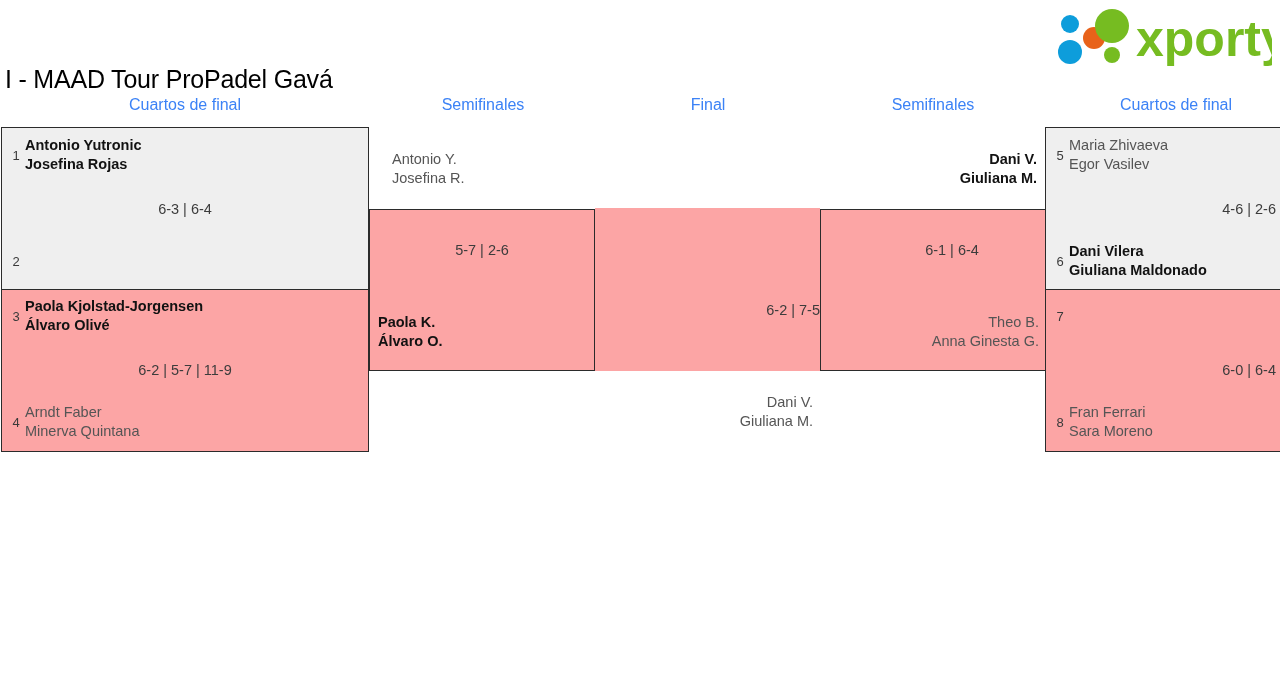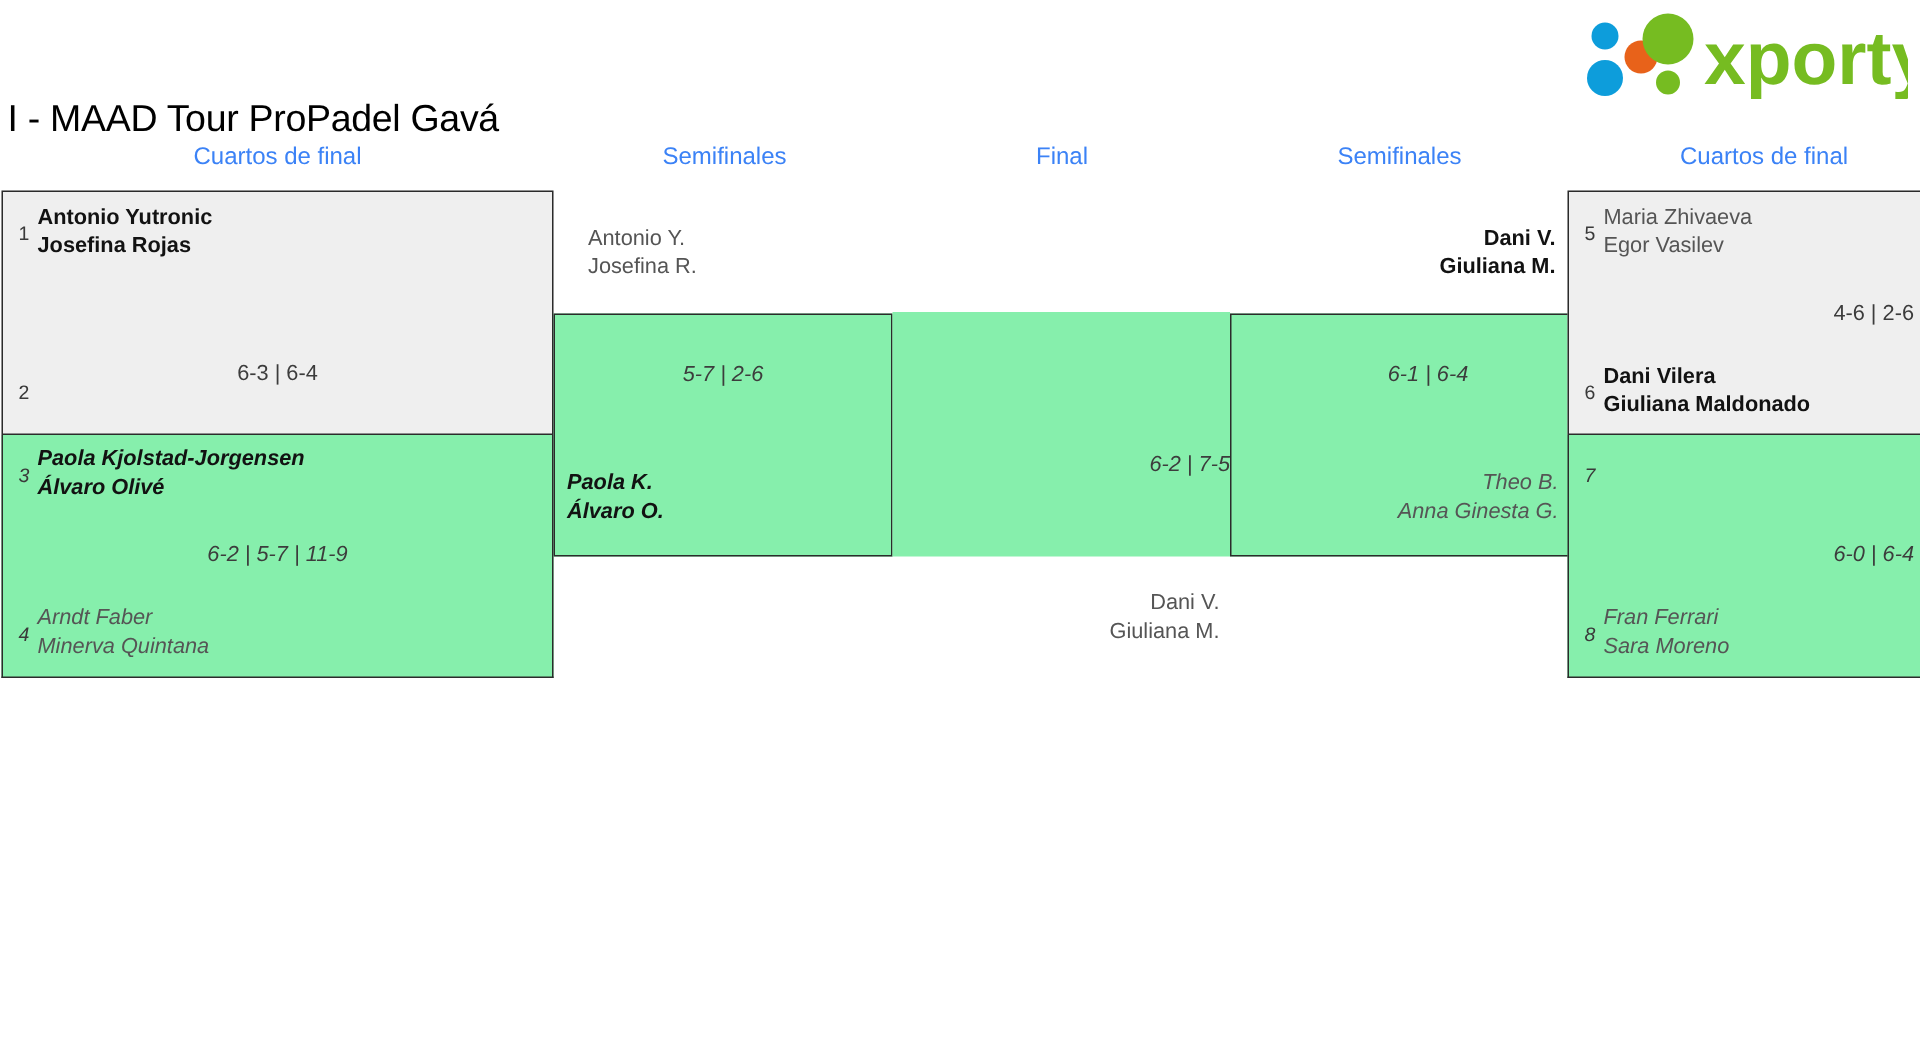--- a/index.html
+++ b/index.html
@@ -34,21 +34,21 @@
     font-size: 16px; color: #3b82f6; font-weight: 400;
     text-align: center; white-space: nowrap;
   }
 
   
   .match {
     position: absolute;
     border: 1px solid #2b2b2b;
   }
   .match.shaded { background: #efefef; }
-  .match.plain  { background: #86efac; font-style: italic; }
+  .match.plain  { background: #fca5a5; }
   
   .no-top-border { border-top: none; }
 
   .team {
     position: absolute;
     display: flex;
     align-items: flex-start;
     font-size: 14.5px;
     line-height: 19px;
   }
@@ -110,21 +110,21 @@
   <div class="col-head" style="left:608px; width:200px;">Final</div>
   <div class="col-head" style="left:833px; width:200px;">Semifinales</div>
   <div class="col-head" style="left:1120px; width:200px; text-align:left;">Cuartos de final</div>
 
   <div class="match shaded" style="left:1px; top:127px; width:368px; height:163px;">
     <div class="team winner" style="left:5px; top:8px;">
       <span class="seed">1</span>
       <span class="names">Antonio Yutronic
 Josefina Rojas</span>
     </div>
-    <div class="score" style="left:0; right:0; top:73px; text-align:center;margin-top:40px;">6-3 | 6-4</div>
+    <div class="score" style="left:0; right:0; top:73px; text-align:center;">6-3 | 6-4</div>
     <div class="team loser" style="left:5px; top:114px;">
       <span class="seed">2</span>
     </div>
   </div>
 
   <div class="match plain no-top-border" style="left:1px; top:290px; width:368px; height:162px;">
     <div class="team winner" style="left:5px; top:7px;">
       <span class="seed">3</span>
       <span class="names">Paola Kjolstad-Jorgensen
 Álvaro Olivé</span>

